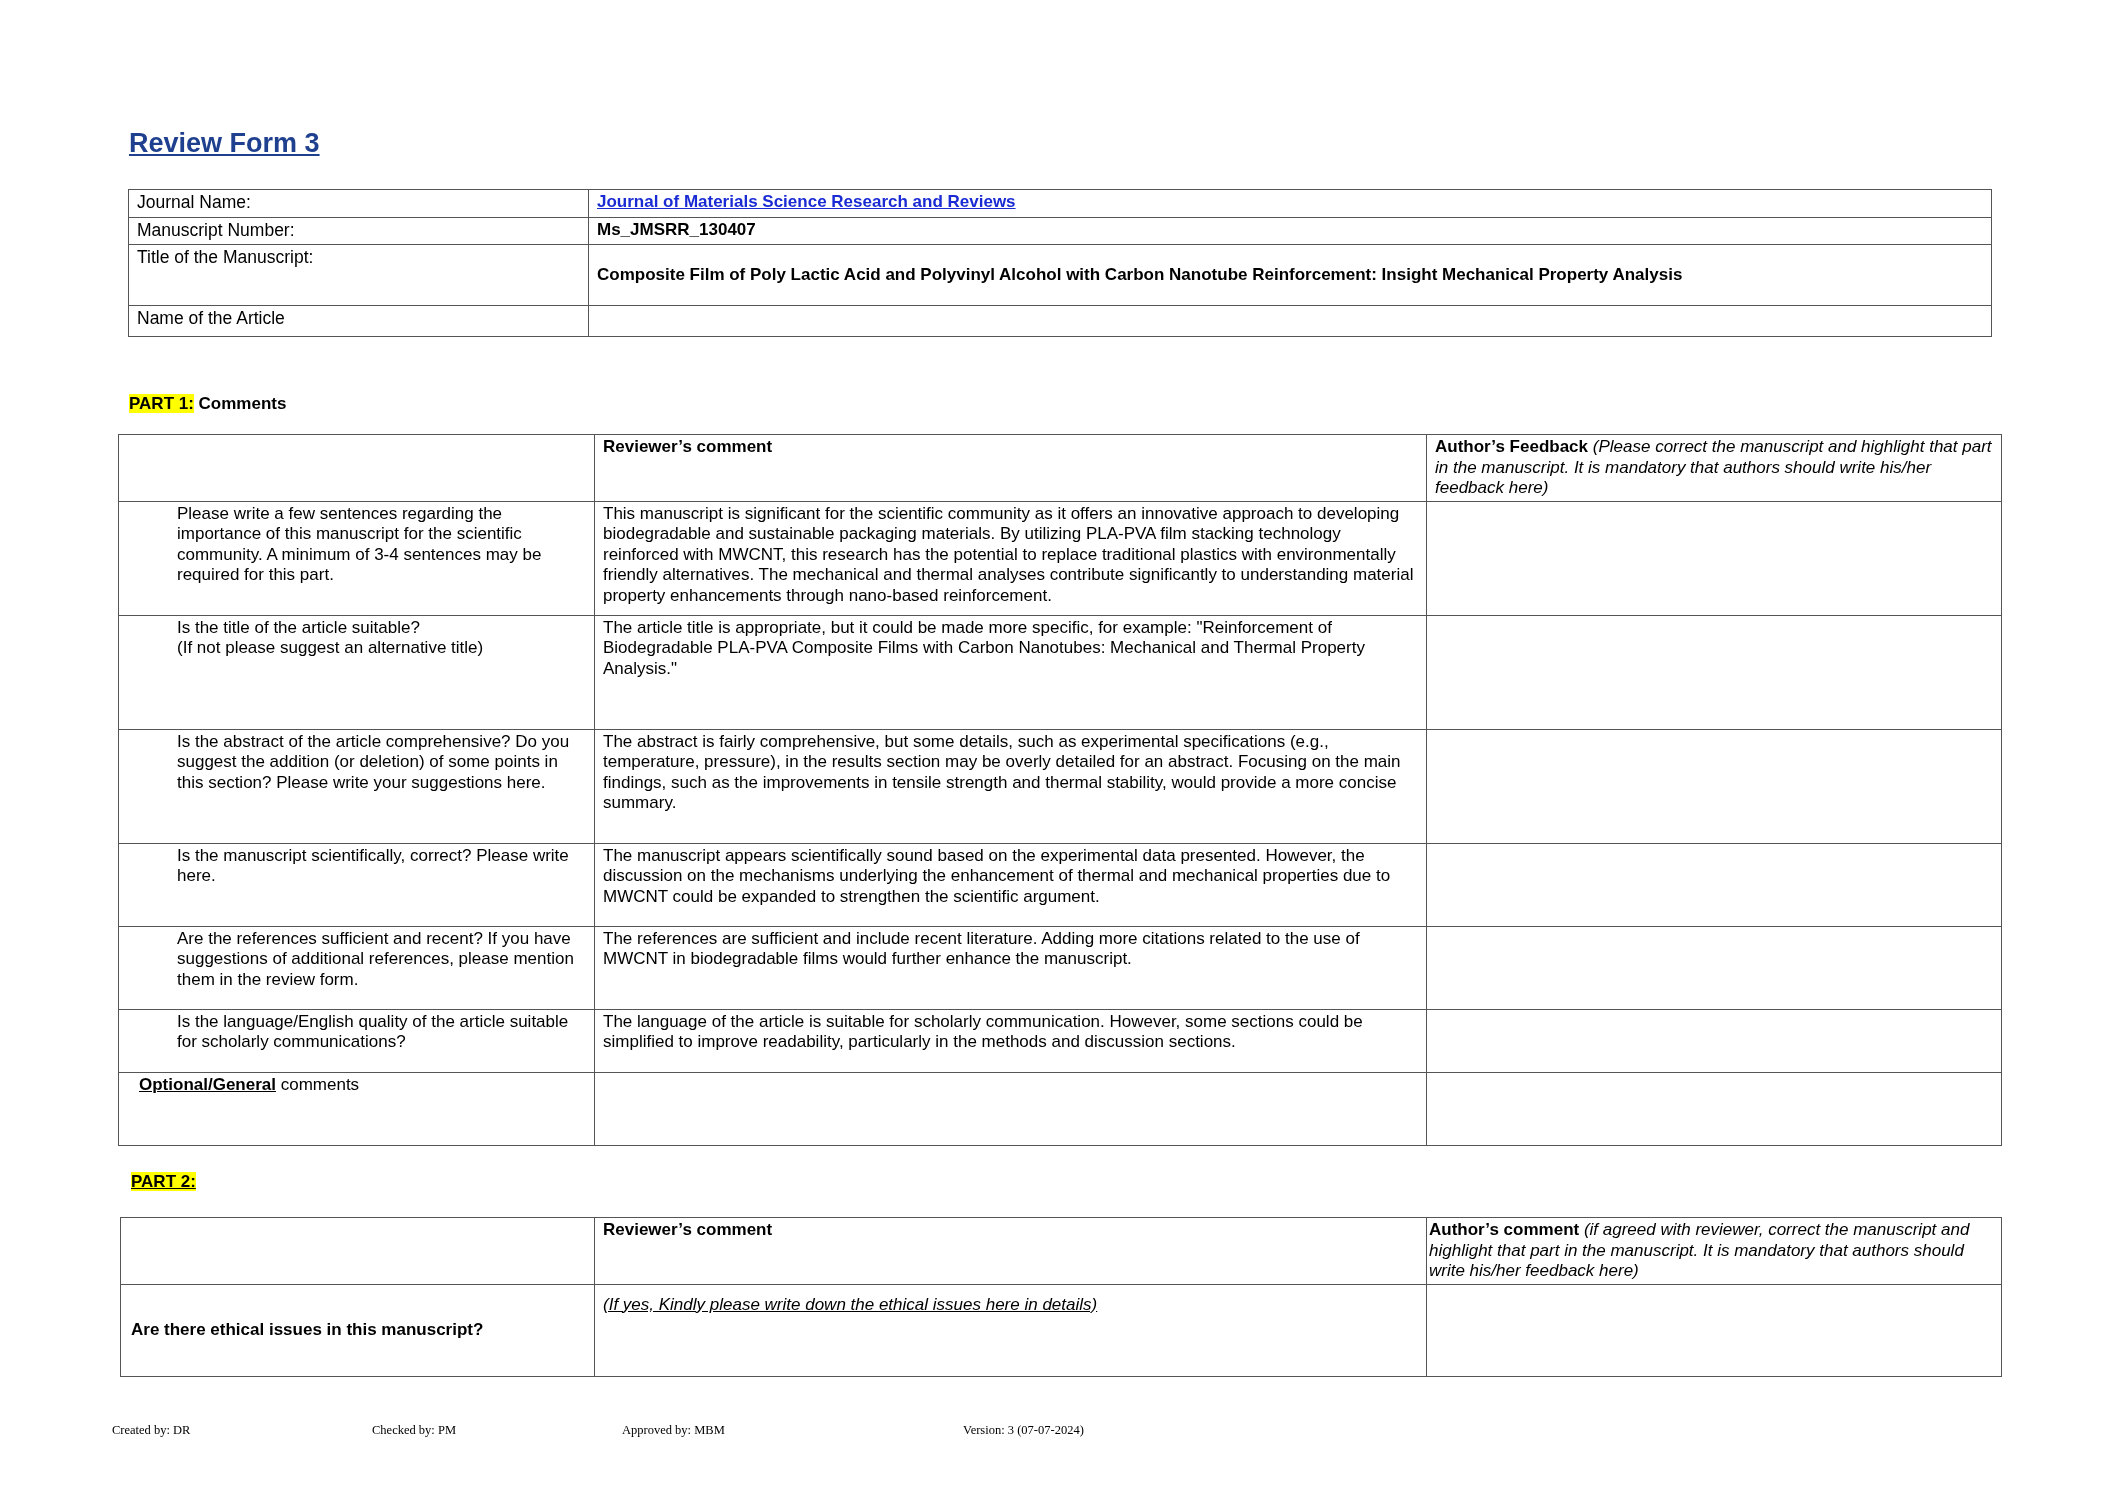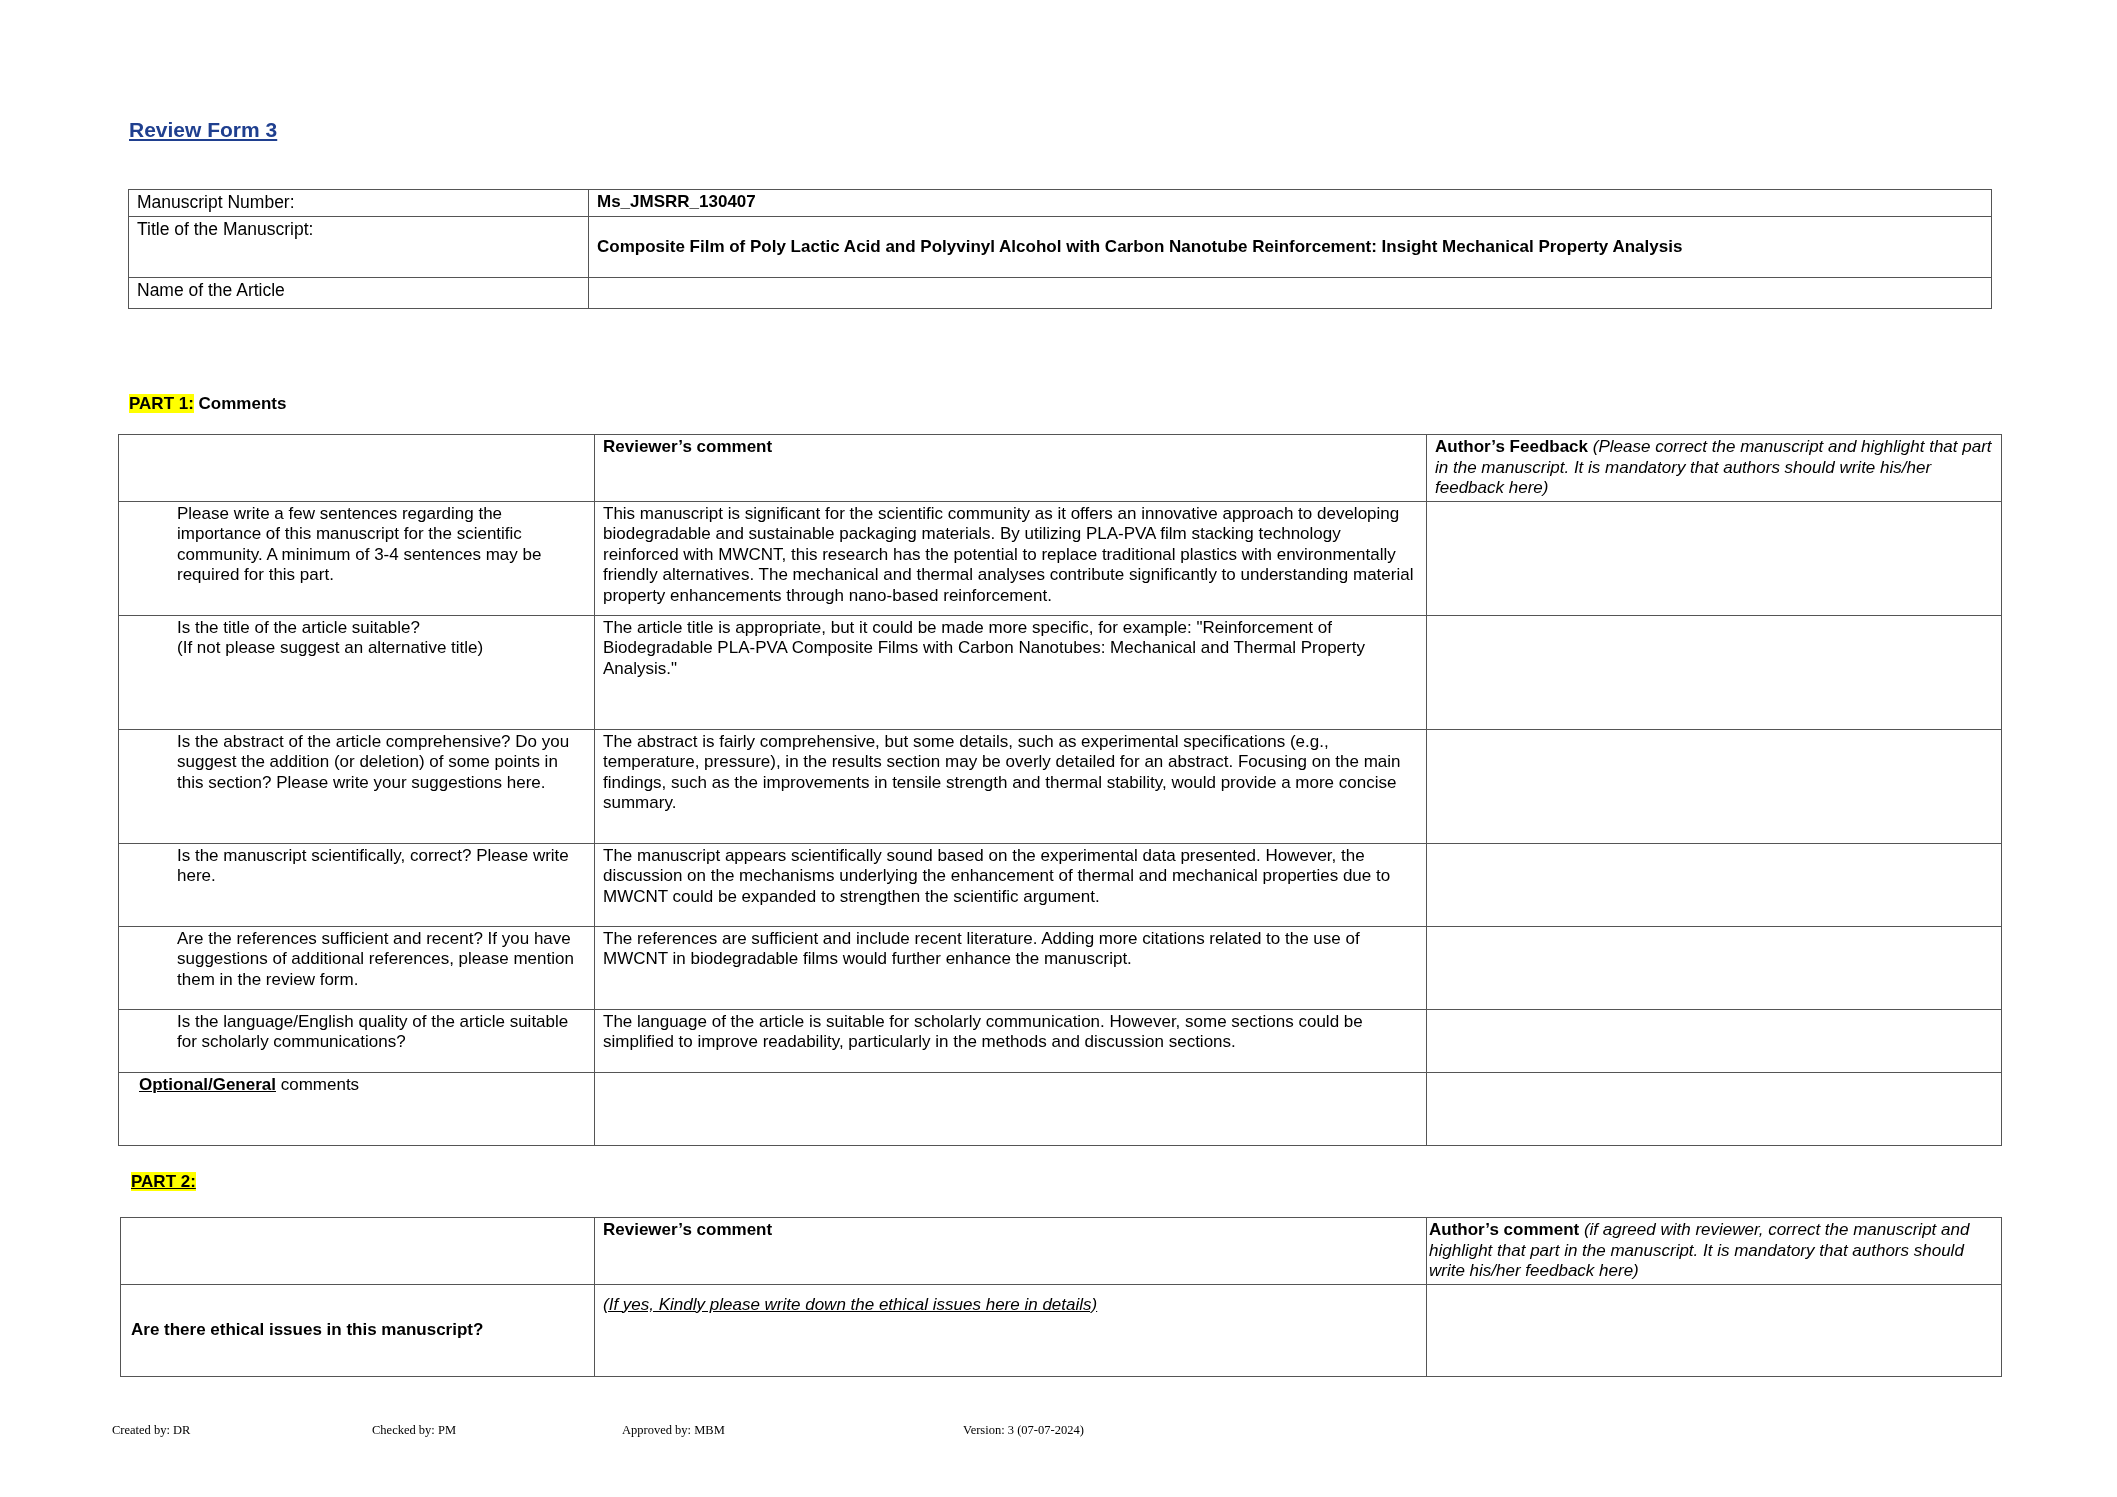--- a/index.html
+++ b/index.html
@@ -2,21 +2,21 @@
 <html><head>
 <meta charset="utf-8">
 <style>
   html, body { margin: 0; padding: 0; background: #ffffff; }
   body {
     width: 2117px; height: 1497px; position: relative; overflow: hidden;
     font-family: "Liberation Sans", sans-serif; color: #000;
   }
   .abs { position: absolute; }
   .form-title {
-    left: 129px; top: 118px; font-size: 21px; font-weight: bold;
+    left: 129px; top: 128px; font-size: 27px; font-weight: bold;
     color: #1f3f8f; text-decoration: underline;
   }
   table { border-collapse: collapse; position: absolute; table-layout: fixed; }
   td { border: 1.5px solid #555; vertical-align: top; padding: 2px 8px; font-size: 17px; line-height: 20.5px; }
 
   
   #info { left: 128px; top: 189px; width: 1864px; }
   #info td.lbl { width: 443px; font-size: 17.5px; }
   #info td.val { font-weight: bold; font-size: 17px; }
   #info tr.r1 td { height: 23px; }
@@ -65,20 +65,26 @@
   .footer { top: 1423px; font-family: "Liberation Serif", serif; font-size: 12.5px; }
   #f1 { left: 112px; } #f2 { left: 372px; } #f3 { left: 622px; } #f4 { left: 963px; }
 </style>
 </head>
 <body>
 
 <div class="abs form-title">Review Form 3</div>
 
 <table id="info">
   <tbody>
+      <tr class="r1">
+    <td class="lbl">Journal Name:</td>
+    <td class="val">
+      <span class="journal-link">Journal of Materials Science Research and Reviews</span>
+    </td>
+  </tr>
   <tr class="r2">
     <td class="lbl">Manuscript Number:</td>
     <td class="val">Ms_JMSRR_130407</td>
   </tr>
   <tr class="r3">
     <td class="lbl">Title of the Manuscript:</td>
     <td class="val">Composite Film of Poly Lactic Acid and Polyvinyl Alcohol with Carbon Nanotube Reinforcement: Insight Mechanical Property Analysis</td>
   </tr>
   <tr class="r4">
     <td class="lbl">Name of the Article</td>

